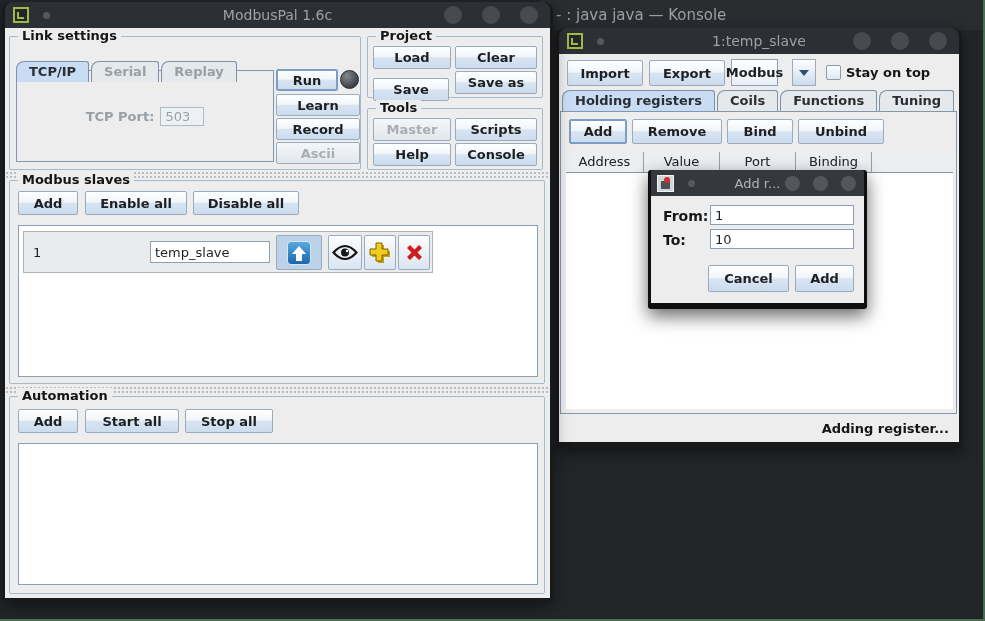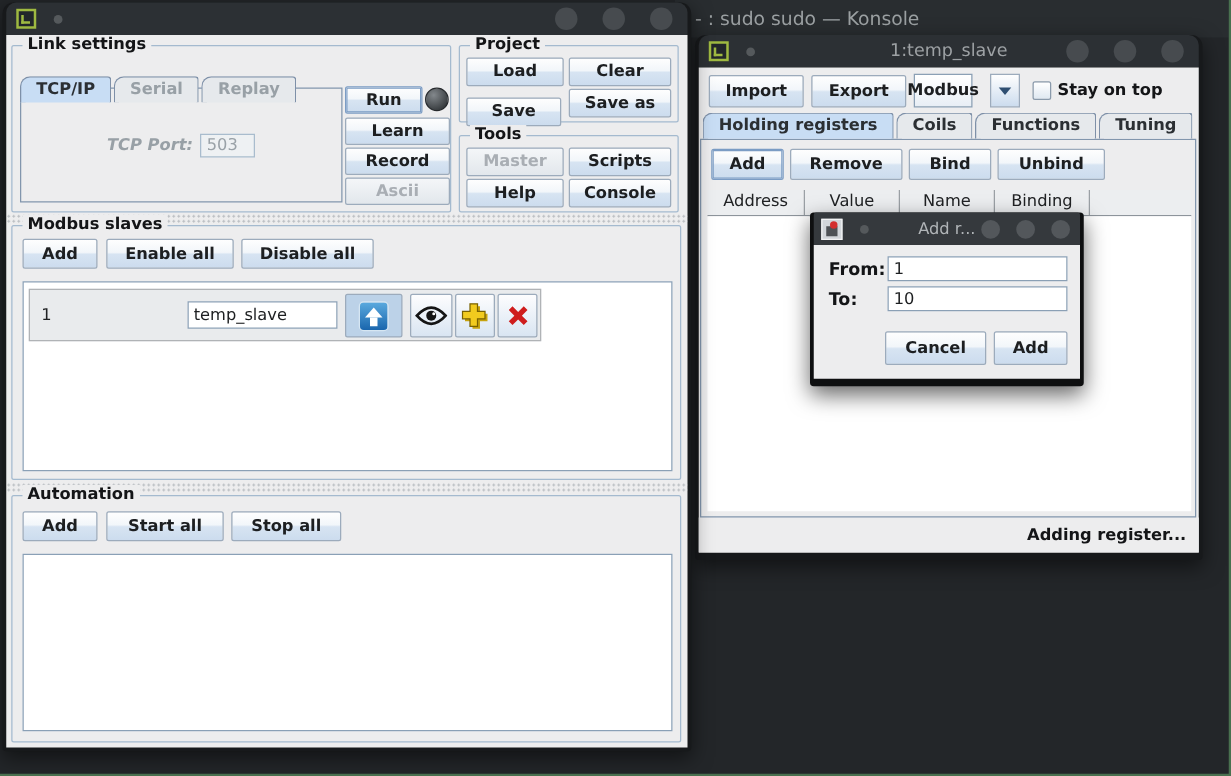--- a/index.html
+++ b/index.html
@@ -180,44 +180,45 @@
   .dialog-content { position: relative; background: #ededee; height: 107px; }
   .dlg-label { position: absolute; font-weight: bold; font-size: 14px; color: #141517; }
 
   .field-label-disabled { font-weight: bold; font-size: 13px; color: #98a0a6; }
   .slave-id { font-size: 13px; color: #202224; }
 </style>
 </head>
 <body>
 
 <div class="konsole-bar">
-  <span class="konsole-title">- : sudo sudo — Konsole</span>
+  <span class="konsole-title">- : java java — Konsole</span>
 </div>
 
 <div class="window" style="left:2px; top:2px; width:551px; height:599px; z-index:30;">
   <div class="titlebar">
     <span class="win-icon"></span>
     <span class="title-dot"></span>
+    <span class="title-text">ModbusPal 1.6c</span>
     <span class="win-buttons">
       <span class="win-circle"></span>
       <span class="win-circle"></span>
       <span class="win-circle"></span>
     </span>
   </div>
   <div class="win-content" style="width:545px; height:570px;">
 
     <div class="group" style="left:4px; top:8px; width:352px; height:134px;">
       <span class="group-title">Link settings</span>
       <div class="tabs-row" style="left:6px; top:24px;">
         <div class="tab selected">TCP/IP</div>
         <div class="tab">Serial</div>
         <div class="tab">Replay</div>
       </div>
       <div class="tab-panel" style="left:6px; top:33px; width:258px; height:92px; display:flex; align-items:center; justify-content:center;">
-        <span class="field-label-disabled" style="margin-right:6px;font-style:italic;">TCP Port:</span>
+        <span class="field-label-disabled" style="margin-right:6px;">TCP Port:</span>
         <input class="text-field disabled" style="position: static; width: 44px; height: 19px;" value="503">
       </div>
       <div class="btn focus" style="left:266px; top:32px; width:62px; height:22px;">Run</div>
       <span class="led" style="left:330px; top:33px;"></span>
       <div class="btn" style="left:266px; top:57px; width:84px; height:22px;">Learn</div>
       <div class="btn" style="left:266px; top:81px; width:84px; height:22px;">Record</div>
       <div class="btn disabled" style="left:266px; top:105px; width:84px; height:22px;">Ascii</div>
     </div>
 
     <div class="group" style="left:362px; top:8px; width:176px; height:62px;">
@@ -316,21 +317,21 @@
 
     <div class="tab-panel" style="left:1px; top:57px; width:397px; height:303px;">
       <div class="btn focus" style="left:8px; top:7px; width:58px; height:25px;">Add</div>
       <div class="btn" style="left:71px; top:7px; width:90px; height:25px;">Remove</div>
       <div class="btn" style="left:166px; top:7px; width:66px; height:25px;">Bind</div>
       <div class="btn" style="left:237px; top:7px; width:86px; height:25px;">Unbind</div>
 
       <div class="table-header" style="left:5px; top:40px; width:387px;">
         <div class="th" style="width:78px;">Address</div>
         <div class="th" style="width:76px;">Value</div>
-        <div class="th" style="width:76px;">Name</div>
+        <div class="th" style="width:76px;">Port</div>
         <div class="th" style="width:76px;">Binding</div>
         <div class="th" style="width:81px; border-right:none;"></div>
       </div>
       <div class="table-body" style="left:5px; top:61px; width:387px; height:236px;"></div>
     </div>
 
     <div class="status-bar">
       <span>Adding register...</span>
     </div>
 

